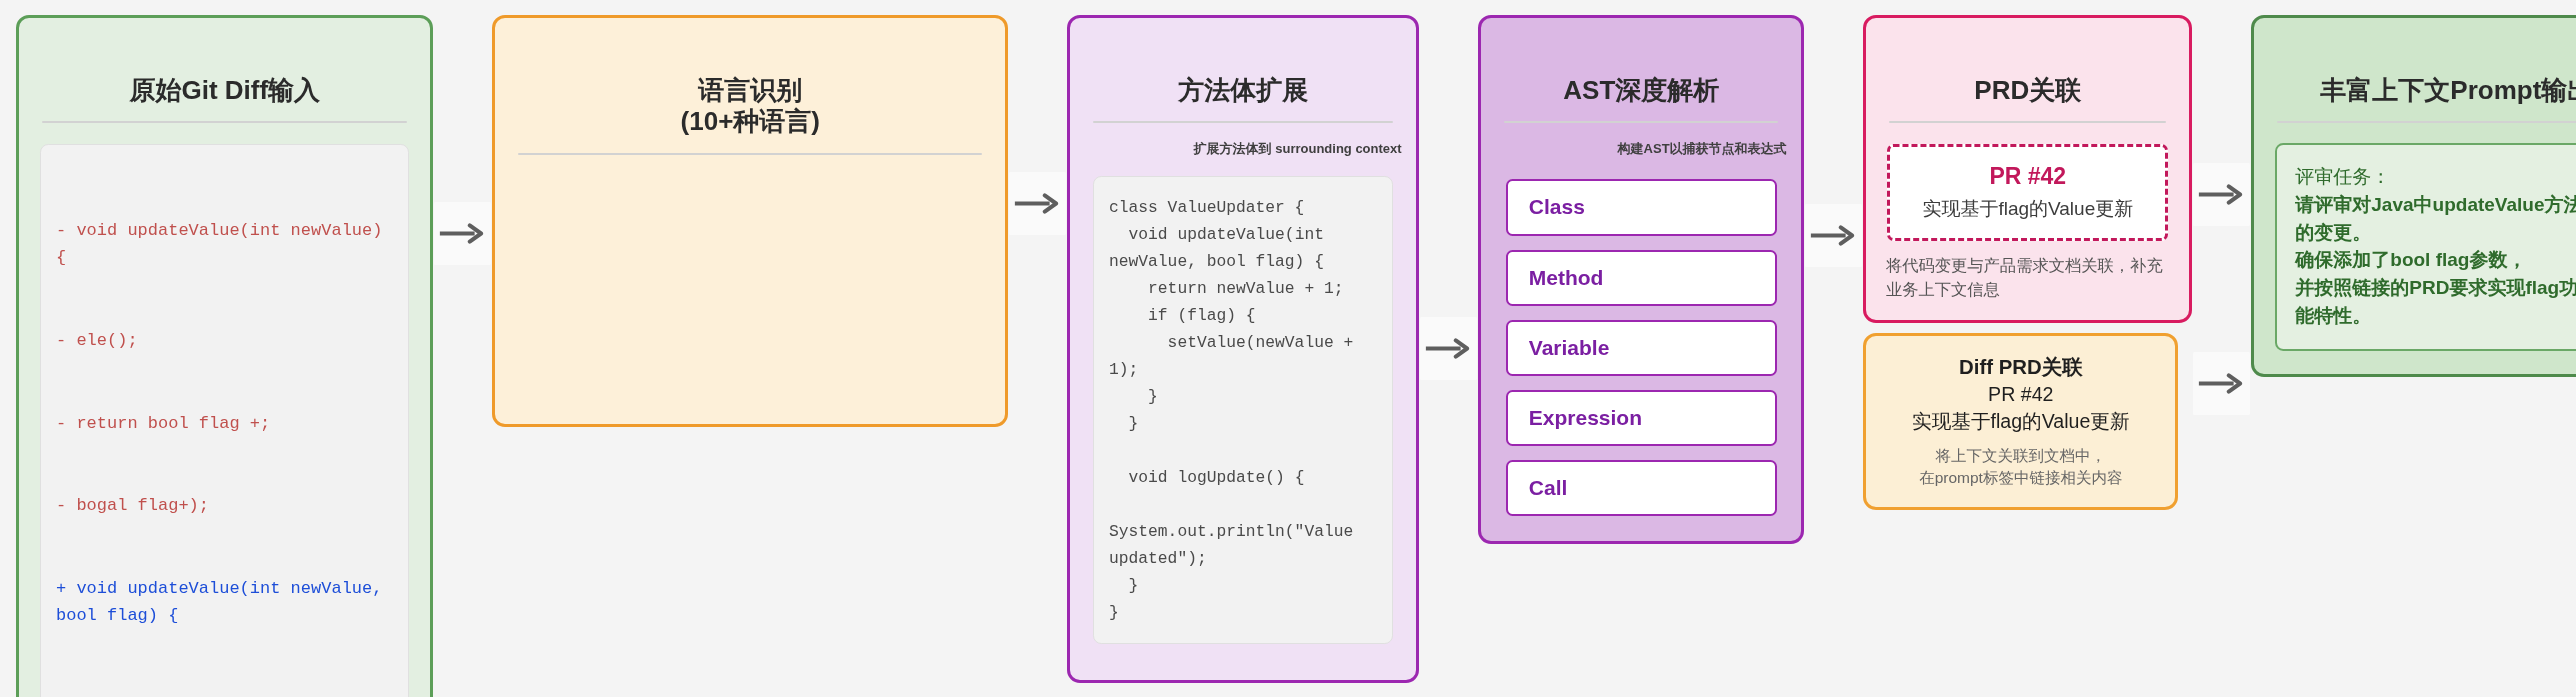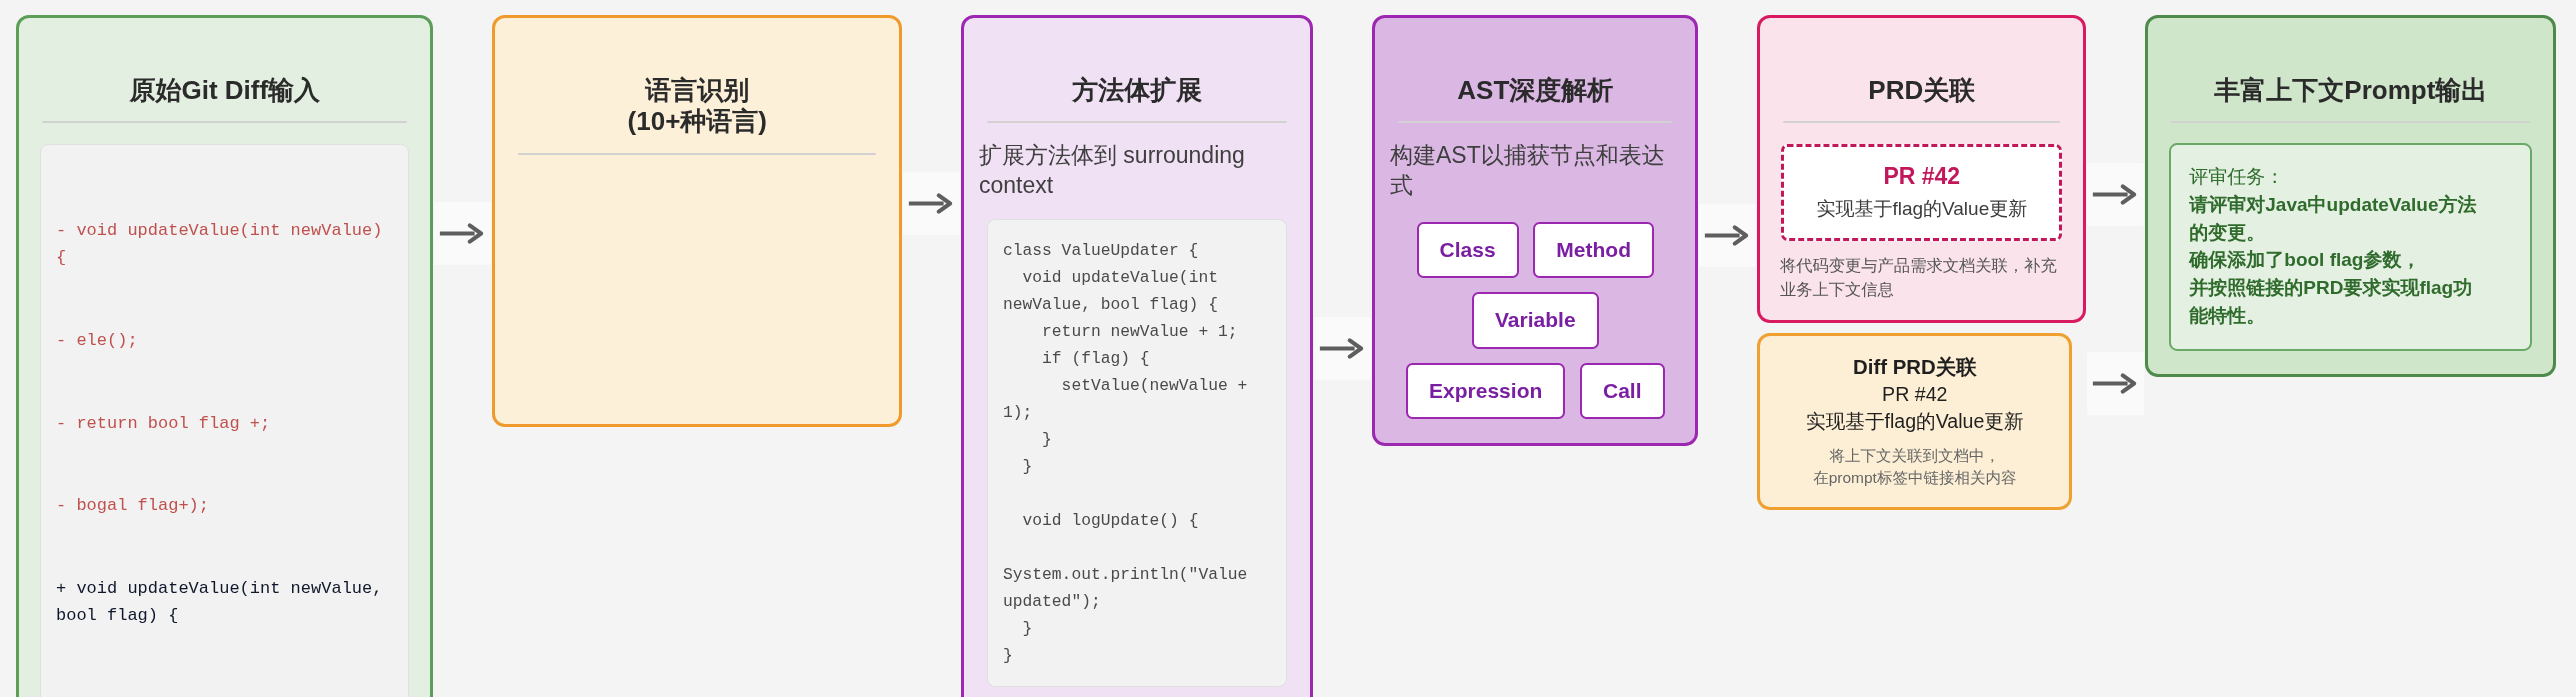--- a/index.html
+++ b/index.html
@@ -42,23 +42,23 @@
     padding: 21px 13px 0 13px;
     margin-top: 36px;
   }
   .divider {
     height: 2.4px;
     background: #d2d2d2;
     margin: 14.7px 23px 0 23px;
     border-radius: 1.6px;
   }
   .subtitle {
-    text-align: left;
-    font-weight: normal;
-    font-size: 23px;
+    text-align: right;
+    font-weight: bold;
+    font-size: 13px;
     color: #3f3f3f;
     padding: 18px 14.7px 0 14.7px;
     line-height: 1.3;
   }
 
   
   .arrow {
     flex: none;
     width: 59px;
     align-self: flex-start;
@@ -89,25 +89,25 @@
     border: 1.6px solid #e0e0e0;
     border-radius: 8.2px;
     padding: 16.3px 14.7px;
     font-family: "Liberation Mono", "DejaVu Sans Mono", monospace;
     font-size: 17px;
     line-height: 1.62;
     white-space: pre-wrap;
     word-break: break-word;
   }
   .ln-del { color: #c0504d; display: block; }
-  .ln-add { color: #0f172a; display: block; }
+  .ln-add { color: #1d4ed8; display: block; }
 
   
   .p-lang {
-    width: 410px;
+    width: 516px;
     background: #fdf0d9;
     border-color: #ef9a2a;
     min-height: 412px;
   }
   .chip-wrap {
     display: flex;
     flex-wrap: wrap;
     justify-content: center;
     gap: 14px 15.5px;
     padding: 28px 31px 24.5px 31px;
@@ -144,20 +144,21 @@
     background: #dbb8e4;
     border-color: #9c27b0;
     min-height: 430px;
   }
   .ast-wrap {
     display: flex;
     flex-wrap: wrap;
     justify-content: center;
     gap: 14px 14.7px;
     padding: 21px 24.5px 24.5px 24.5px;
+    flex-direction: column;
   }
   .ast-node {
     background: #ffffff;
     border: 2.4px solid #9c27b0;
     border-radius: 6.5px;
     color: #7b1fa2;
     font-weight: bold;
     font-size: 21px;
     padding: 14px 21px;
     line-height: 1.15;

